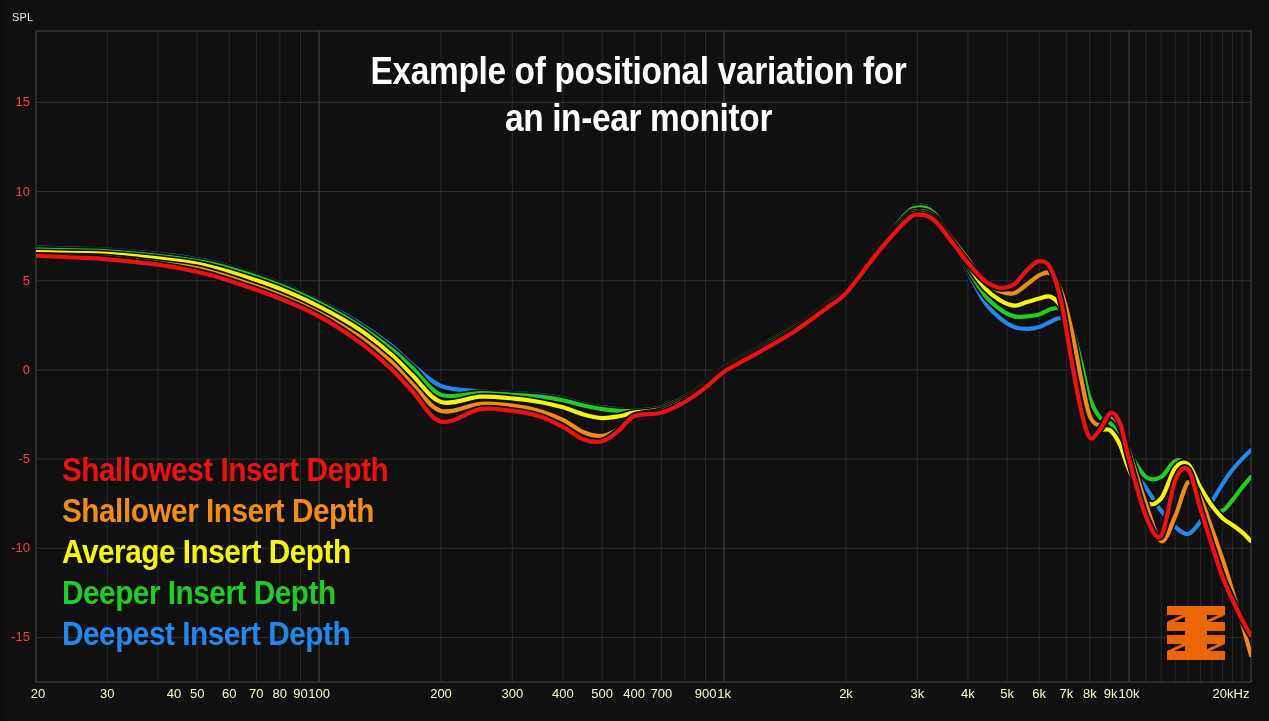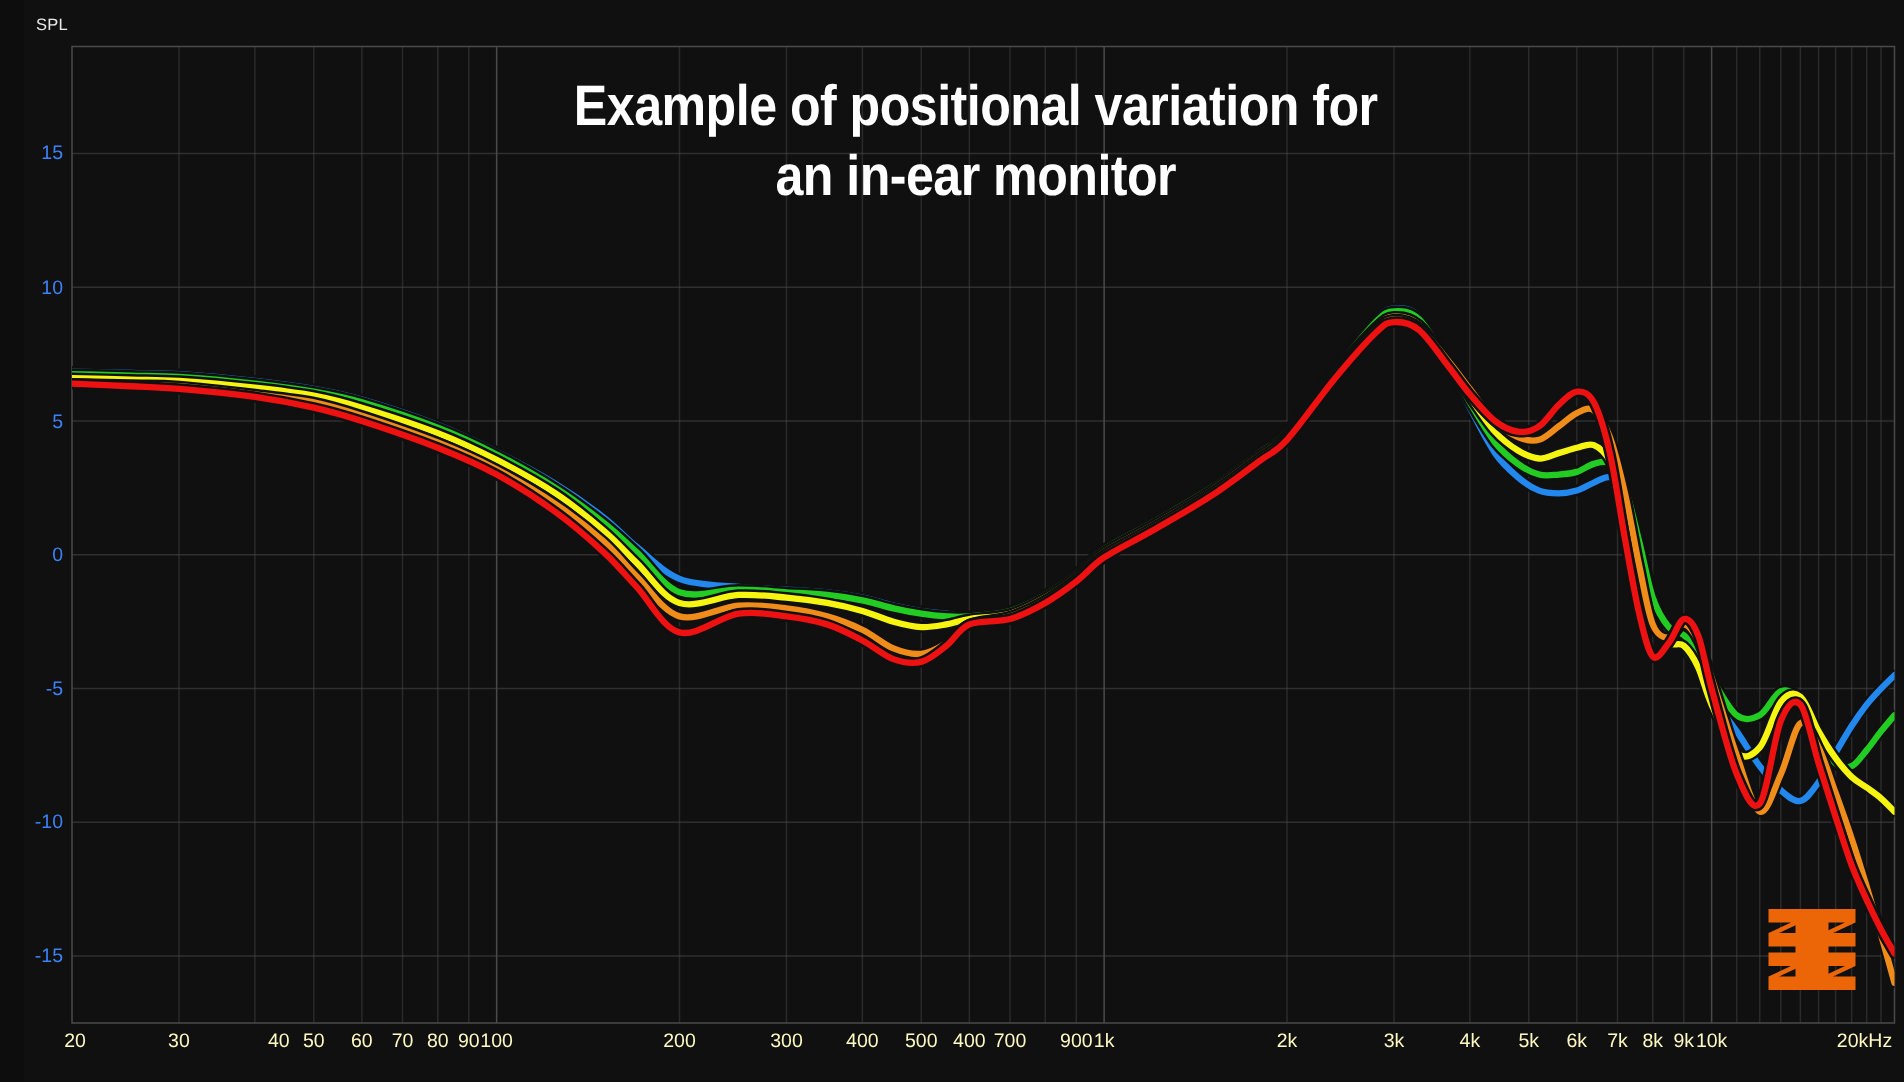--- a/index.html
+++ b/index.html
@@ -10,21 +10,21 @@
   }
   body {
     width: 1269px;
     height: 721px;
     overflow: hidden;
     font-family: "Liberation Sans", sans-serif;
     position: relative;
   }
   #graph-root {
     position: absolute;
-    left: 16px; top: 0;
+    left: 4px; top: 0;
     width: 1178px;
     height: 721px;
     background: #101010;
   }
   #plot-svg {
     position: absolute;
     left: 0; top: 0;
     width: 1269px;
     height: 721px;
     display: block;
@@ -33,21 +33,21 @@
     position: absolute;
     color: #e8e8e8;
     font-size: 11px;
     font-family: "Liberation Sans", sans-serif;
     letter-spacing: 0.2px;
     white-space: nowrap;
   }
   #spl-label { left: 8px; top: 11px; }
   .ytick-label {
     position: absolute;
-    color: #3b82f6;
+    color: #ef4444;
     font-size: 13px;
     text-align: right;
     width: 26px;
     white-space: nowrap;
   }
   .xtick-label {
     position: absolute;
     color: #fef9c3;
     font-size: 13px;
     white-space: nowrap;
@@ -201,20 +201,27 @@
       <div class="xtick-label" style="left: 1106.55px;">9k</div>
       <div class="xtick-label" style="left: 1125.08px;">10k</div>
       <div class="xtick-label" style="left: 1227px;">20kHz</div>
     </div>
 
   <div id="chart-title">
     <div>Example of positional variation for</div>
     <div>an in-ear monitor</div>
   </div>
 
+  <div id="legend">
+      <div class="legend-entry" style="color: rgb(238, 17, 17);">Shallowest Insert Depth</div>
+      <div class="legend-entry" style="color: rgb(240, 140, 26);">Shallower Insert Depth</div>
+      <div class="legend-entry" style="color: rgb(245, 245, 17);">Average Insert Depth</div>
+      <div class="legend-entry" style="color: rgb(34, 204, 34);">Deeper Insert Depth</div>
+      <div class="legend-entry" style="color: rgb(34, 136, 238);">Deepest Insert Depth</div>
+    </div>
 
   <svg id="watermark" viewBox="0 0 66 62">
     <path d="M4 4 H26 V13 L11 20 H26 V29 H4 V20 L19 13 H4 Z" fill="#ec6608"></path>
     <path d="M40 4 H62 V13 L47 20 H62 V29 H40 V20 L55 13 H40 Z" fill="#ec6608"></path>
     <path d="M4 33 H26 V42 L11 49 H26 V58 H4 V49 L19 42 H4 Z" fill="#ec6608"></path>
     <path d="M40 33 H62 V42 L47 49 H62 V58 H40 V49 L55 42 H40 Z" fill="#ec6608"></path>
     <rect x="22" y="4" width="22" height="54" fill="#ec6608"></rect>
   </svg>
 
 </div>

